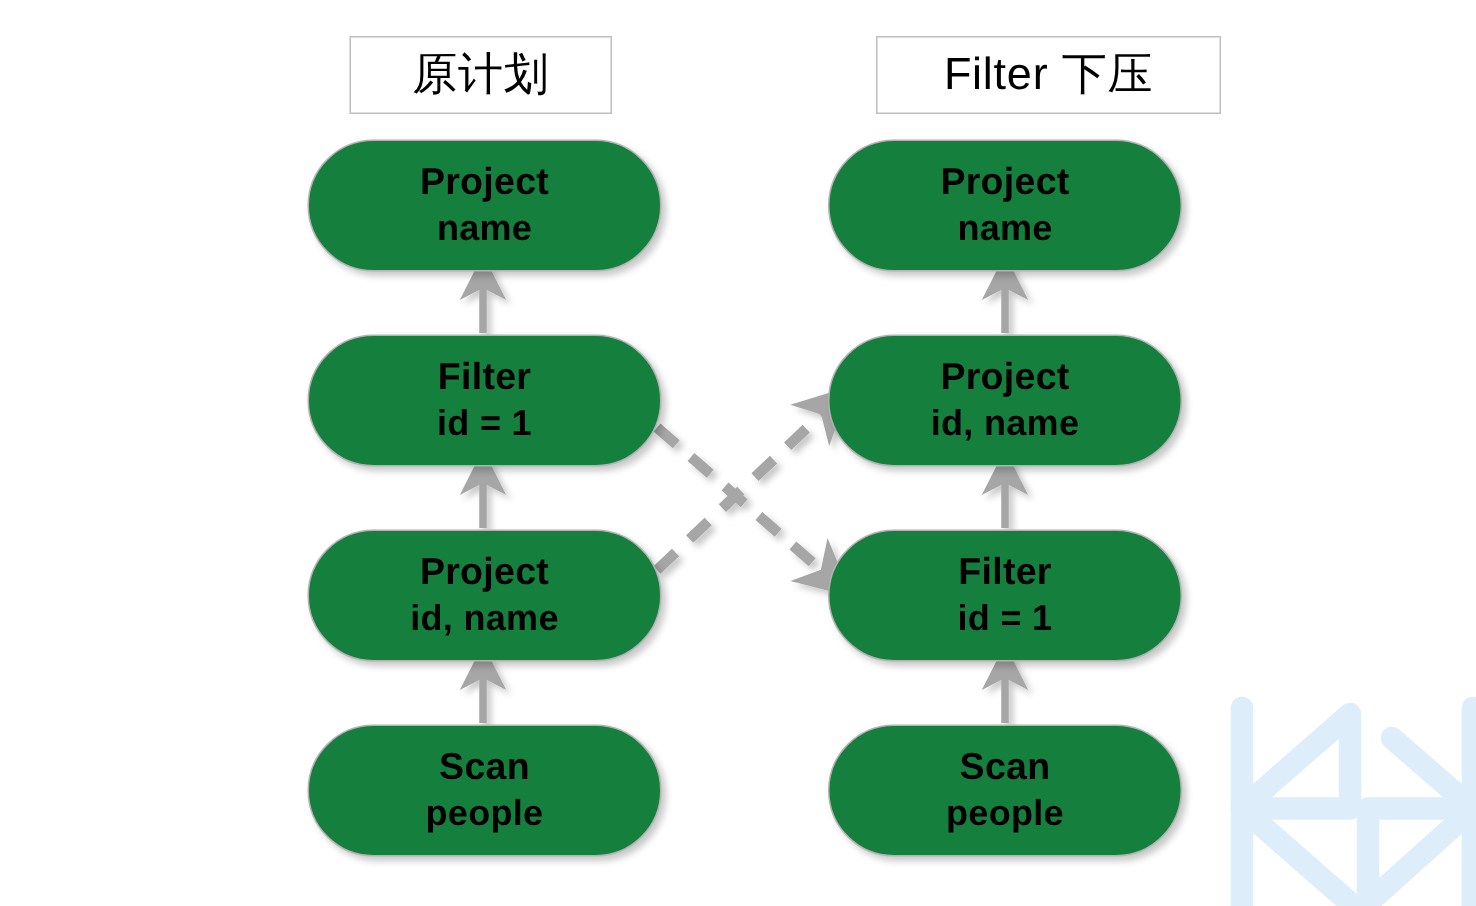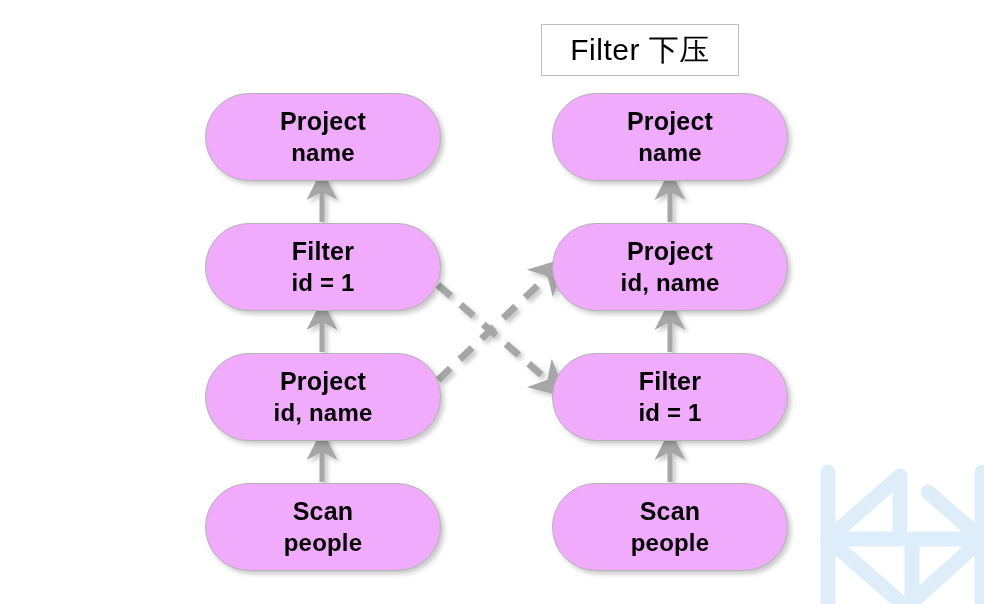--- a/index.html
+++ b/index.html
@@ -42,21 +42,21 @@
     color: #000000;
     font-size: 30px;
     line-height: 1;
     letter-spacing: 0.5px;
   }
 
   
   .node {
     position: absolute;
     box-sizing: border-box;
-    background: #f0abfc;
+    background: #15803d;
     border: 1px solid #b3b3b3;
     border-radius: 44px;
     box-shadow: 3px 3px 5px rgba(0,0,0,0.22);
     display: flex;
     flex-direction: column;
     align-items: center;
     justify-content: center;
     color: #000000;
   }
   .node .op {
@@ -92,22 +92,25 @@
     <g fill="none" stroke="#ddeefa" stroke-width="15" stroke-linecap="round" stroke-linejoin="round">
       <path d="M8 18 L8 152"></path>
       <path d="M8 85 L80 22 L80 85 L8 85"></path>
       <path d="M8 85 L80 148"></path>
       <path d="M162 18 L162 152"></path>
       <path d="M162 85 L92 148 L92 85 L162 85"></path>
       <path d="M162 85 L108 38"></path>
     </g>
   </svg>
 
+  <div class="title-box" style="left:233px; top:24px; width:175px; height:52px;">
+    <span>原计划</span>
+  </div>
 
-  <div class="title-box" style="left:541px; top:24px; width:198px; height:52px;align-items:center;">
+  <div class="title-box" style="left:584px; top:24px; width:230px; height:52px;align-items:center;">
     <span>Filter 下压</span>
   </div>
 
   <svg class="arrows" viewBox="0 0 984 604" xmlns="http://www.w3.org/2000/svg">
     <defs>
       <filter id="softshadow" x="-40%" y="-40%" width="200%" height="200%">
         <feDropShadow dx="3" dy="3" stdDeviation="2.2" flood-color="#000000" flood-opacity="0.22"></feDropShadow>
       </filter>
       <marker id="ah" markerWidth="7" markerHeight="7" refX="3.1" refY="3.5" orient="auto" markerUnits="strokeWidth">
         <path d="M0.3,0.4 L6.4,3.5 L0.3,6.6 L1.9,3.5 Z" fill="#a6a6a6"></path>

